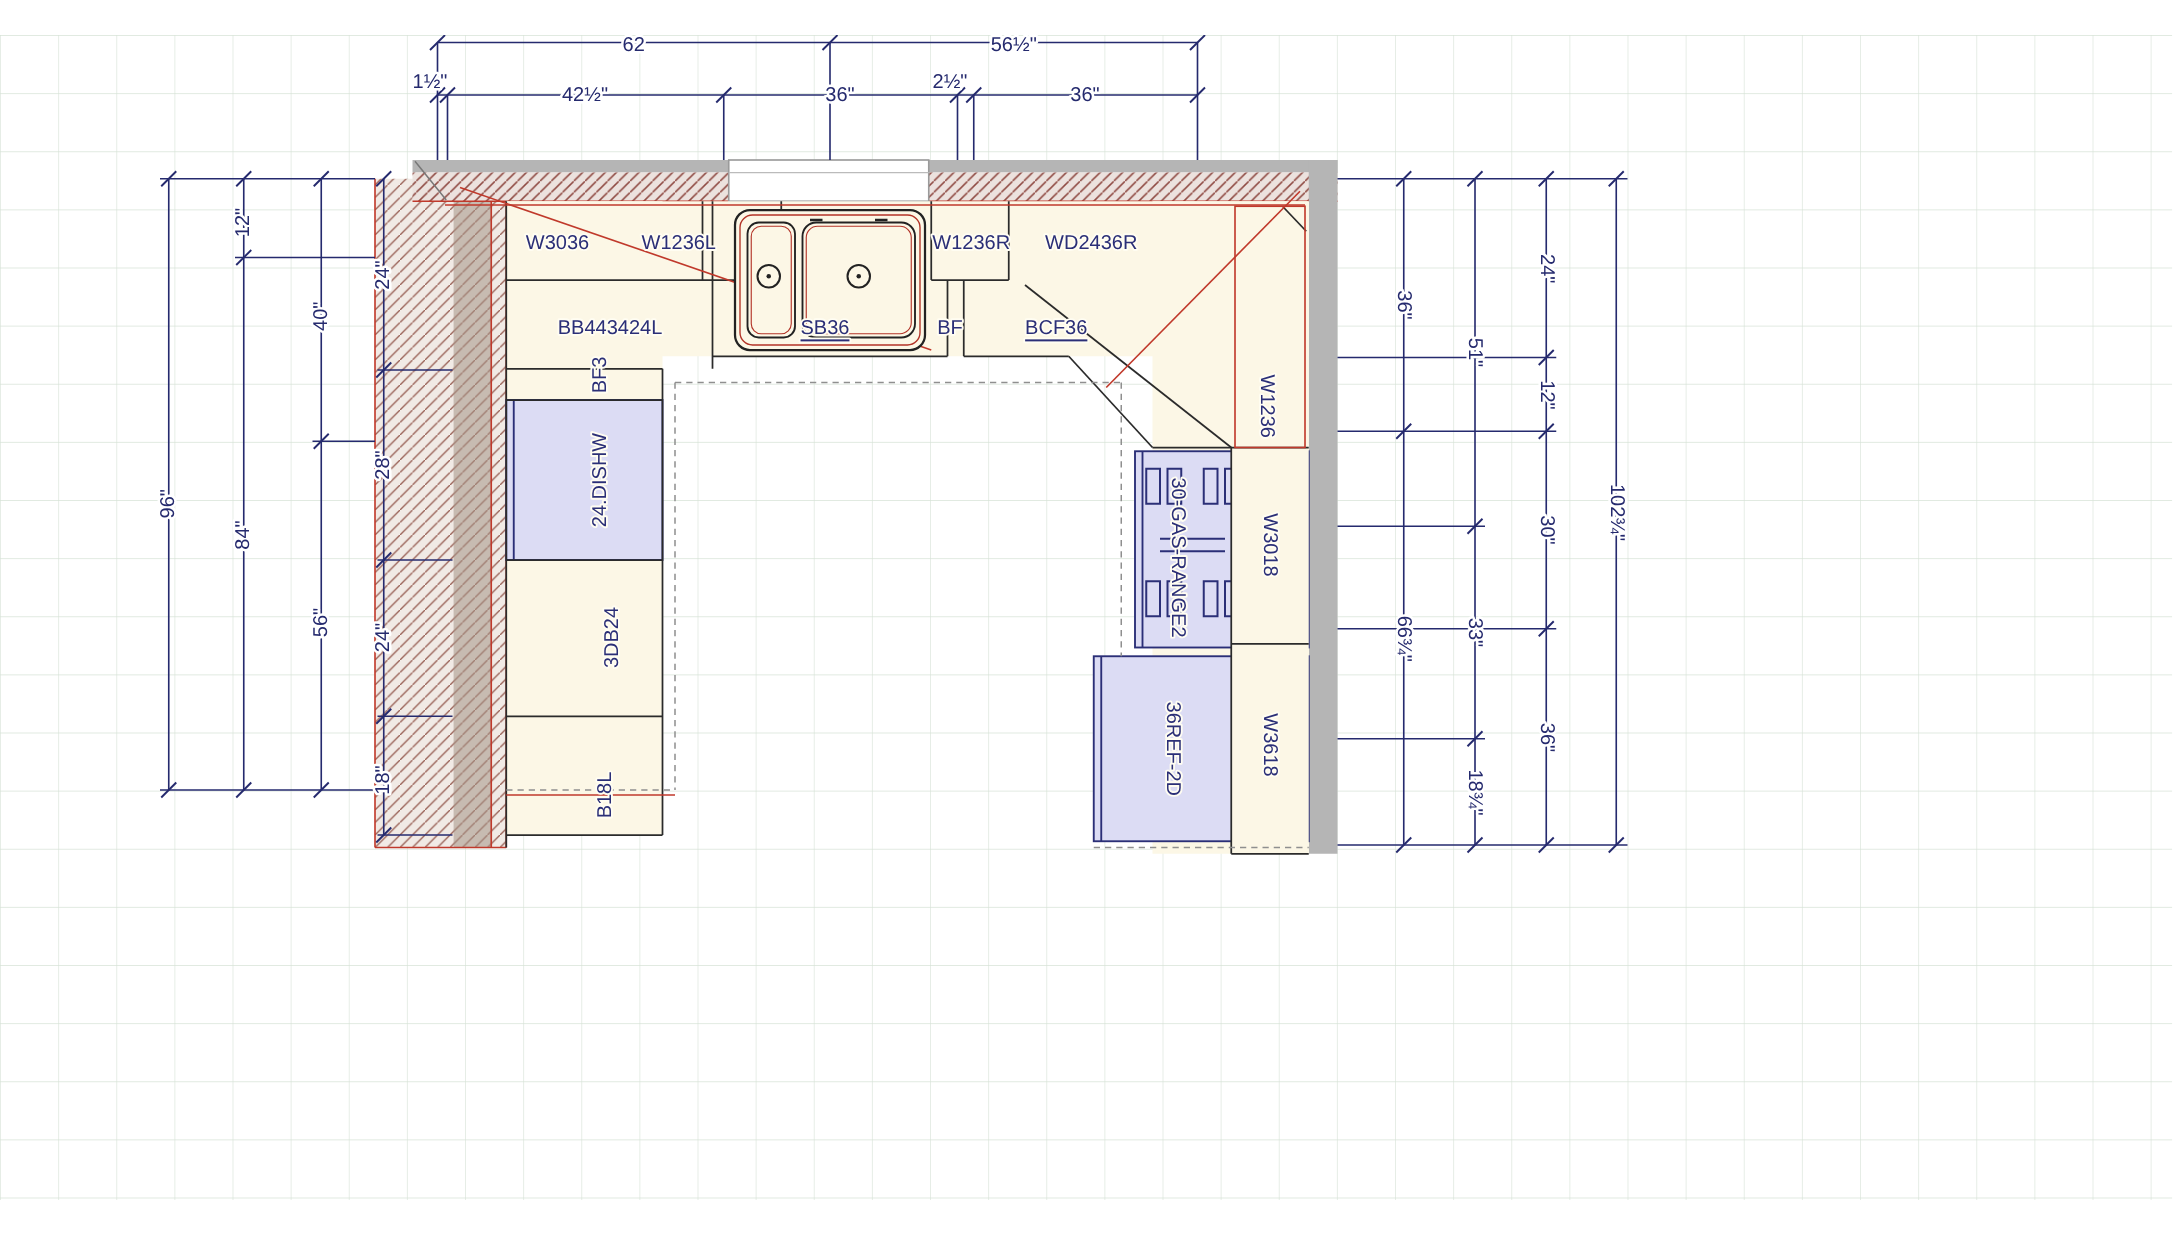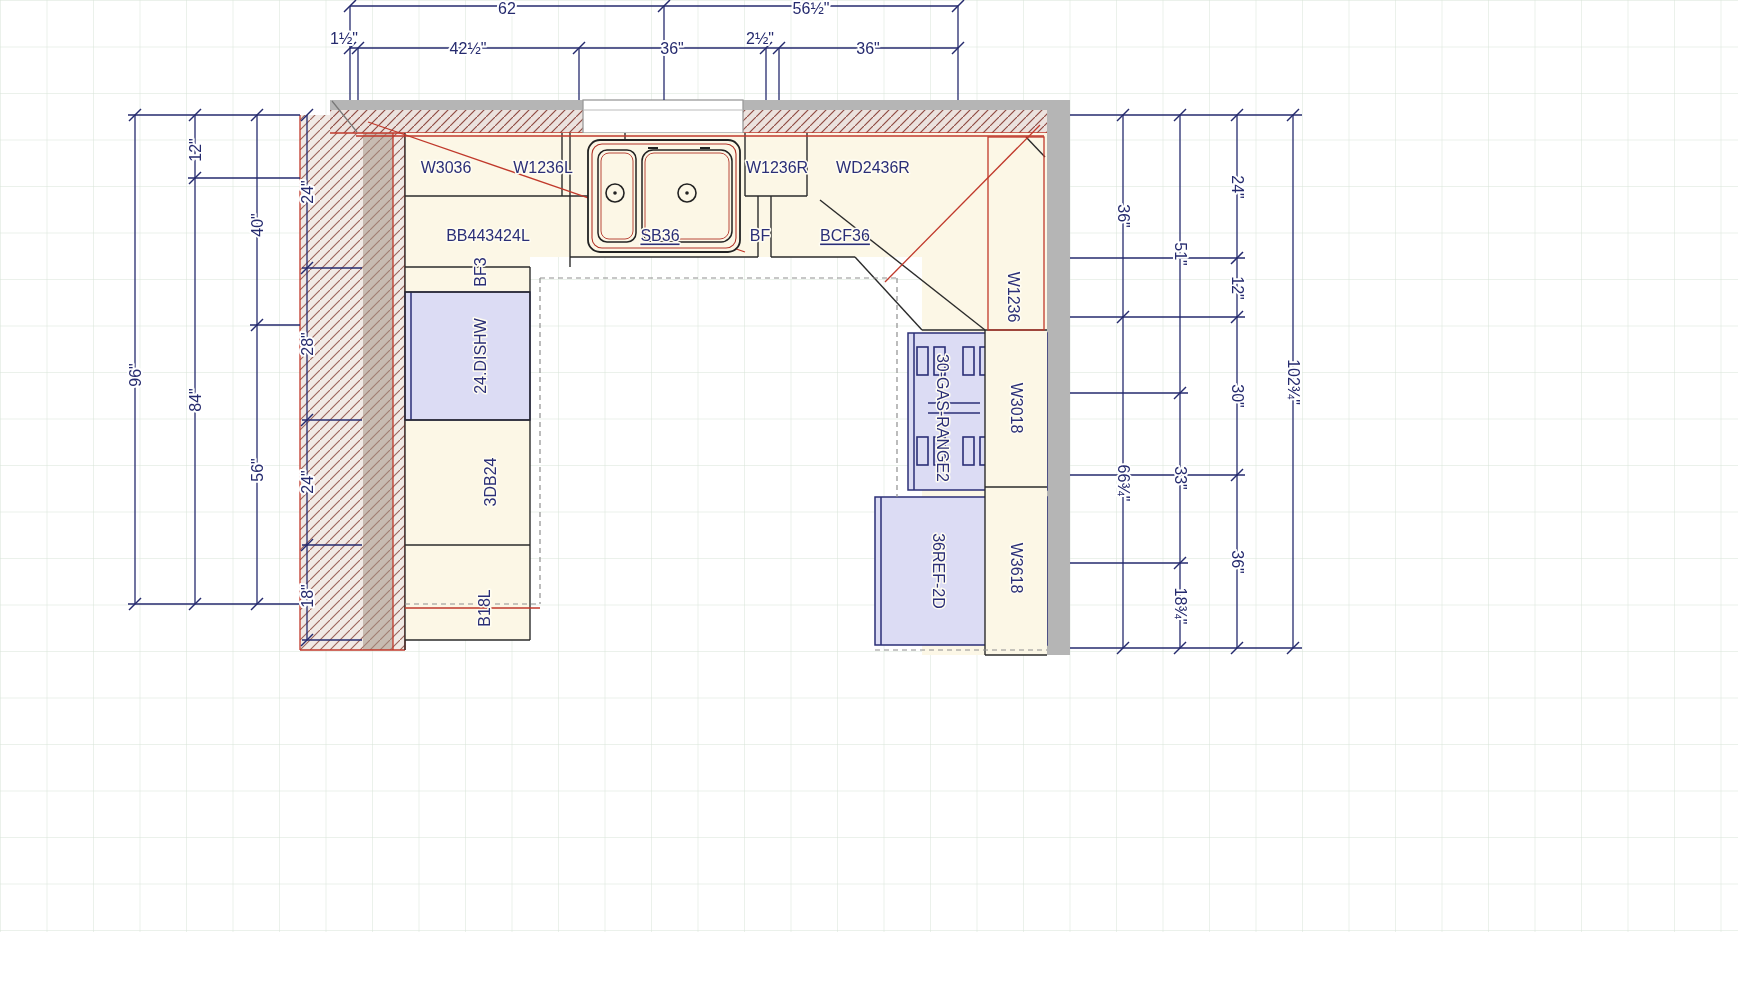--- a/index.html
+++ b/index.html
@@ -1,16 +1,16 @@
 <!DOCTYPE html>
 <html><head>
 <meta charset="utf-8">
 <style>
   html,body{margin:0;padding:0;background:#fff;}
-  .stage{position:relative;width:1738px;height:932px;overflow:hidden;background:#fff;}
+  .stage{position:relative;width:1738px;height:932px;overflow:hidden;background:#fff;margin-top:28px;}
   svg{display:block;}
   text{font-family:"Liberation Sans","DejaVu Sans",sans-serif;}
   .dimtxt{font-size:16px;fill:#252a6e;paint-order:stroke;stroke:#ffffff;stroke-width:4px;stroke-linejoin:round;}
   .labtxt{font-size:16px;fill:#2b2f77;paint-order:stroke;stroke:#fffdf2;stroke-width:3px;stroke-linejoin:round;}
   .dimline{stroke:#252a6e;stroke-width:1.3;fill:none;}
   .cabline{stroke:#2b2b2b;stroke-width:1.4;fill:none;}
   .redline{stroke:#c0392b;stroke-width:1.3;fill:none;}
   .dashline{stroke:#8f8f8f;stroke-width:1.2;fill:none;stroke-dasharray:5 4;}
   .navyline{stroke:#2b2f77;stroke-width:1.5;fill:none;}
 </style>

